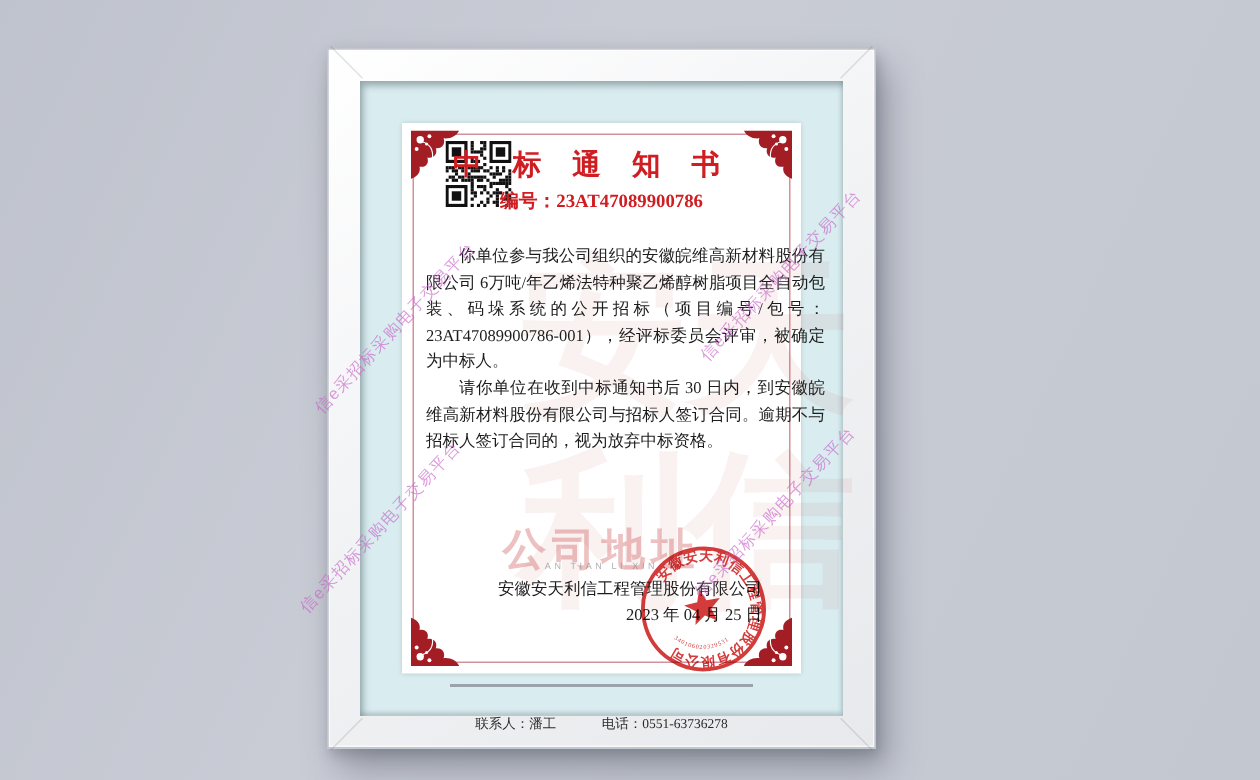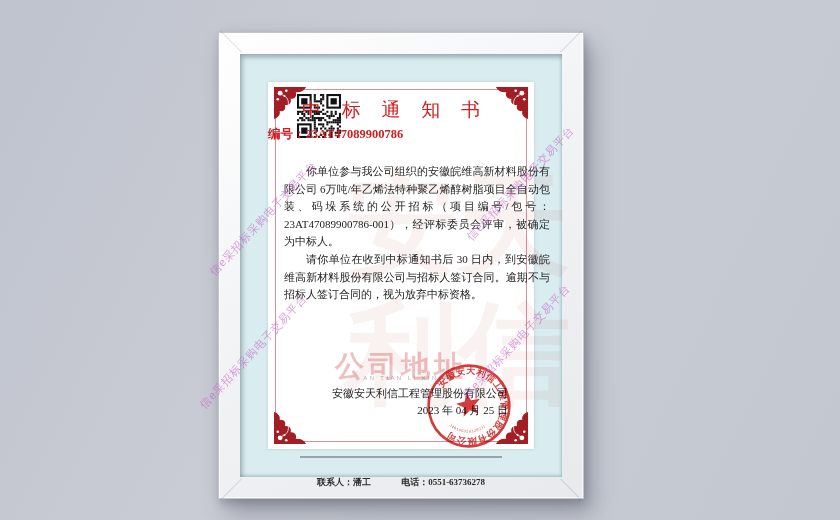--- a/index.html
+++ b/index.html
@@ -22,35 +22,35 @@
   .inner-border{position:absolute;inset:7px;border:1px solid rgba(203,126,138,.85);pointer-events:none;}
   
   .corner{position:absolute;width:34px;height:34px;color:#a31d24;}
   .corner.tl{left:6px;top:5px;}
   .corner.tr{right:6px;top:5px;transform:scaleX(-1);}
   .corner.bl{left:6px;bottom:5px;transform:scaleY(-1);}
   .corner.br{right:6px;bottom:5px;transform:scale(-1,-1);}
   
   .qr{position:absolute;left:29px;top:12px;width:44px;height:44px;}
   .title{position:absolute;left:0;right:12px;top:15px;text-align:center;
-    font-size:19px;font-weight:normal;letter-spacing:8px;color:#cf1d22;z-index:10;}
-  .docno{position:absolute;left:0;right:0;top:44px;
+    font-size:19px;font-weight:bold;letter-spacing:8px;color:#cf1d22;z-index:10;}
+  .docno{position:absolute;left:0;right:0;top:44px;text-align:center;
     font-size:12.5px;font-weight:bold;color:#cf1d22;z-index:10;}
   .addressee{position:absolute;left:34px;top:63px;font-size:11px;color:#1c1c1c;z-index:10;}
   .bodytext{position:absolute;left:16px;top:81px;width:266px;z-index:10;}
   .bodytext p{margin:0;text-indent:2em;text-align:justify;
     font-size:11px;line-height:17.6px;color:#1c1c1c;}
   .signature{position:absolute;right:26px;top:303px;text-align:right;
     font-size:11px;line-height:17px;color:#1c1c1c;z-index:10;}
   .divider{position:absolute;left:50%;transform:translateX(-50%);top:374px;width:202px;height:2px;
     background:#9ba2ab;z-index:10;}
   .footer-addr{position:absolute;left:0;right:0;top:380px;text-align:center;
     font-size:10px;color:#2a2a2a;z-index:10;}
   .footer-contact{position:absolute;left:0;right:0;top:394px;text-align:center;
-    font-size:9px;color:#2a2a2a;z-index:10;font-weight:bold;}
+    font-size:9px;color:#2a2a2a;z-index:10;}
   .footer-contact span{margin:0 14px;}
   
   .brand-glyphs{position:absolute;left:78px;top:82px;width:156px;height:256px;
     display:grid;grid-template-columns:1fr 1fr;grid-template-rows:1fr 1fr;z-index:1;}
   .brand-glyphs span{font-size:112px;line-height:124px;color:rgba(190,60,60,.07);
     font-weight:bold;text-align:center;}
   .brand-wordmark{position:absolute;left:0;right:0;top:265px;text-align:center;
     font-size:29px;font-weight:bold;letter-spacing:4px;color:rgba(207,92,92,.38);z-index:2;}
   .brand-english{position:absolute;left:0;right:0;top:293px;text-align:center;
     font-size:6px;letter-spacing:2.4px;color:rgba(125,125,125,.6);z-index:2;

